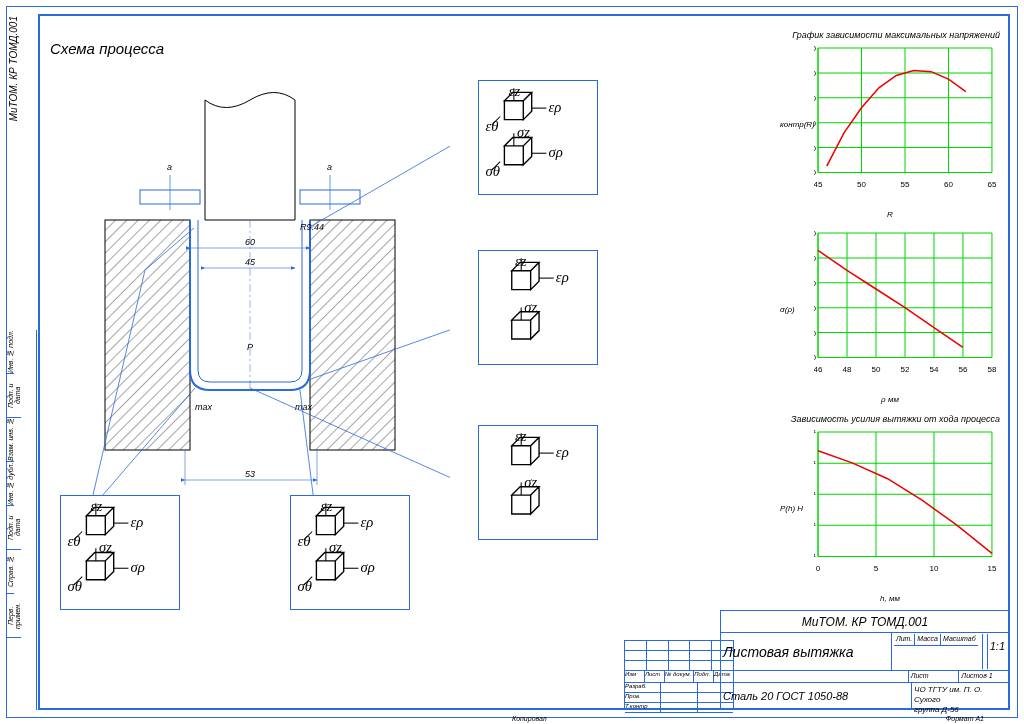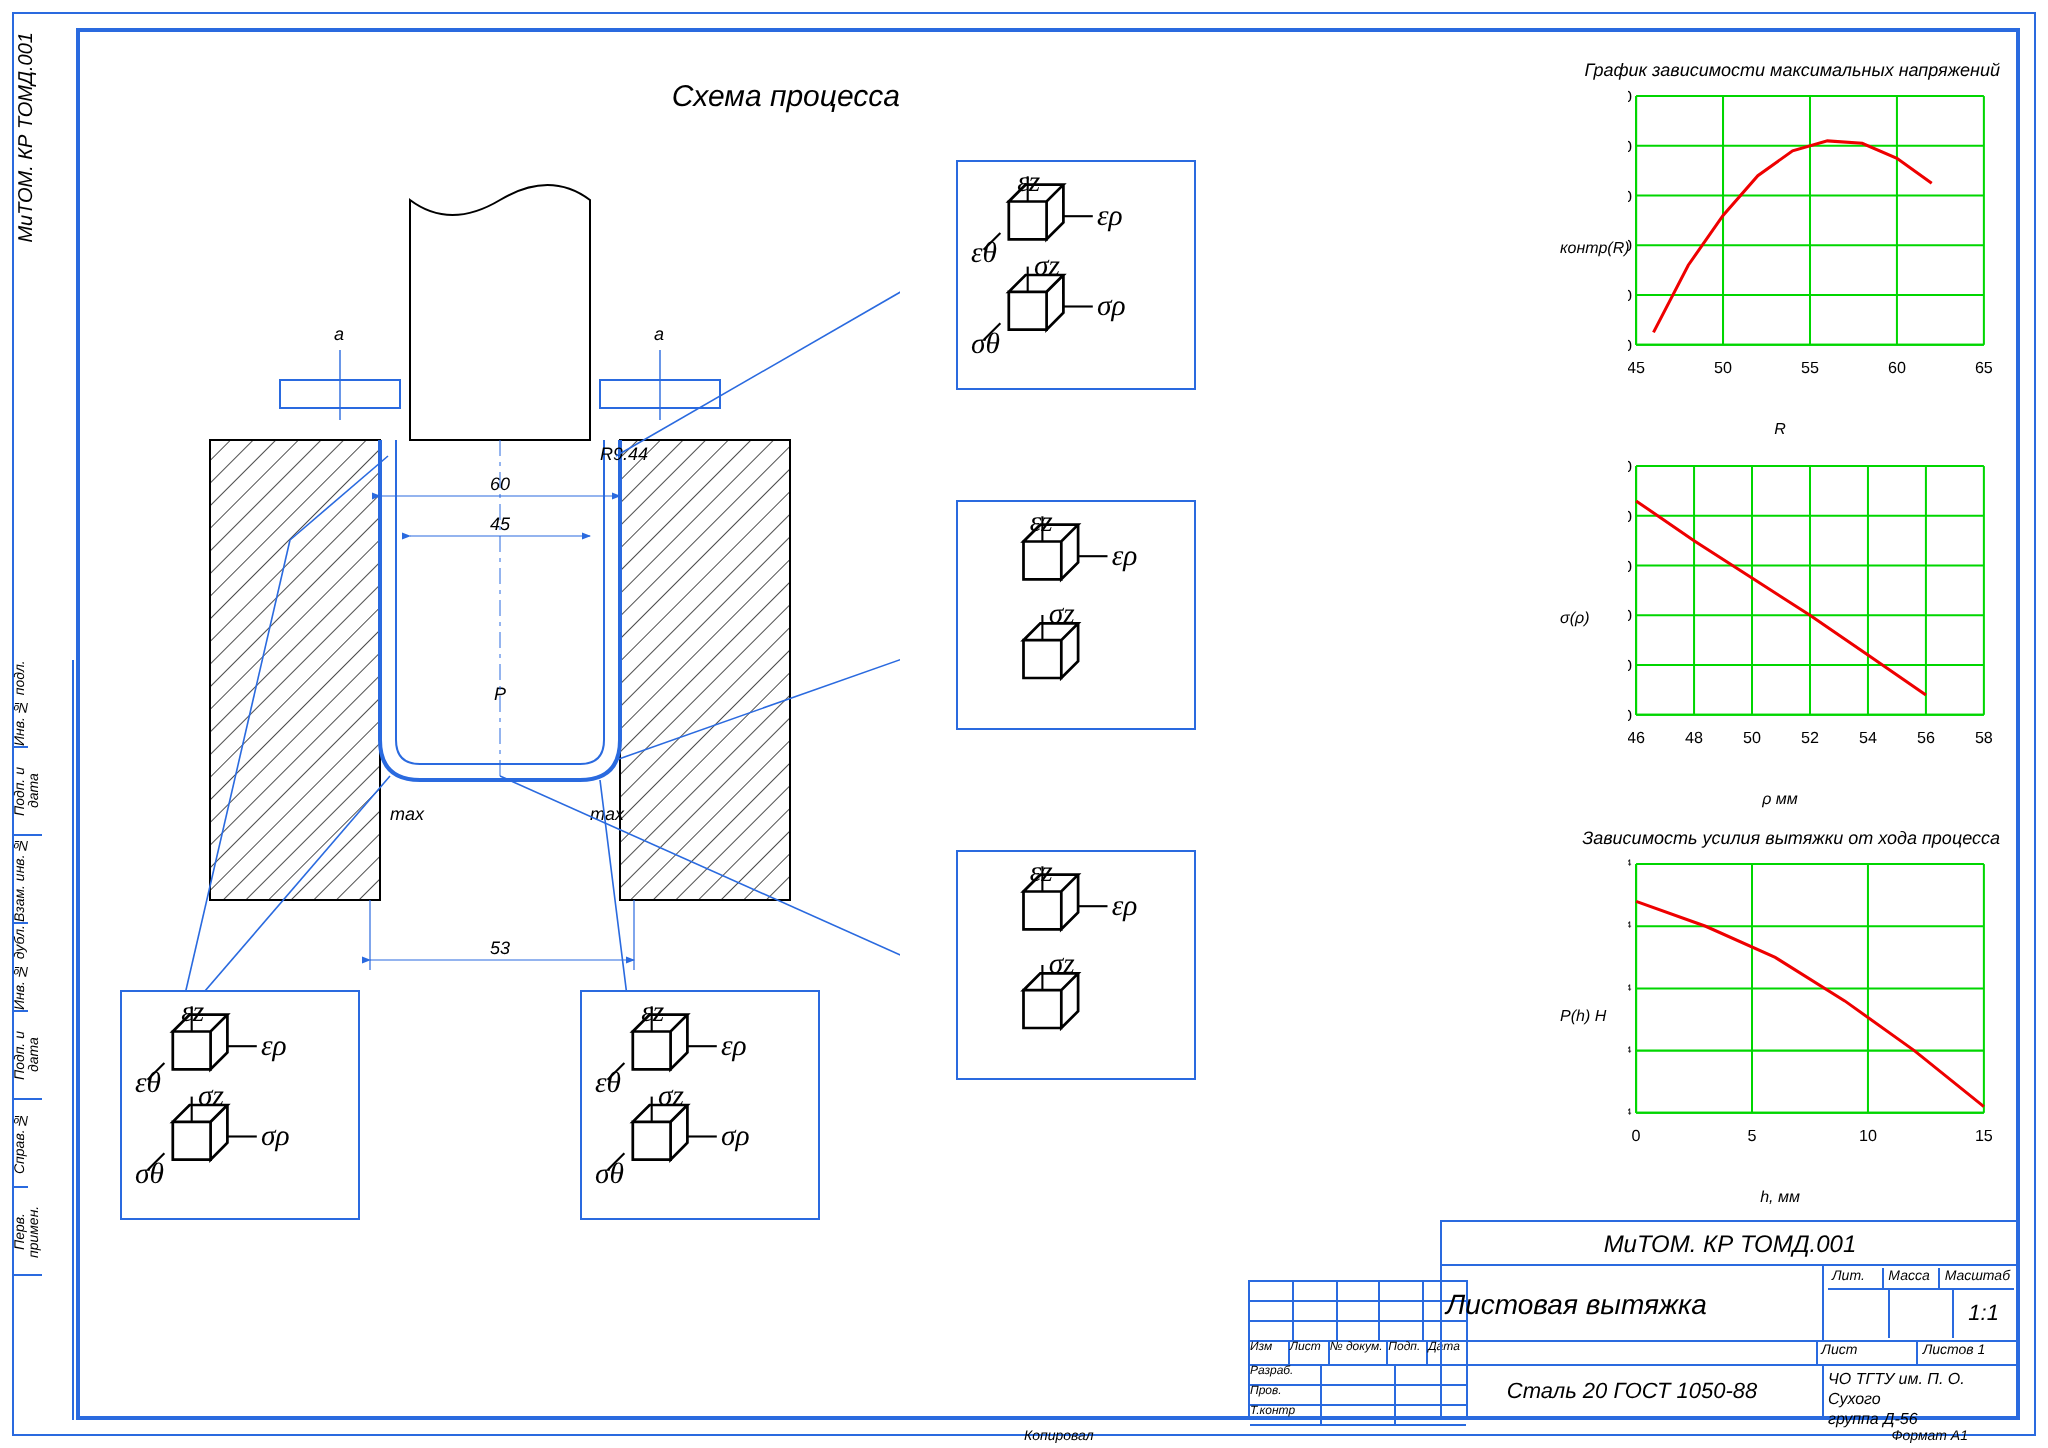--- a/index.html
+++ b/index.html
@@ -46,21 +46,21 @@
     transform: rotate(180deg);
     text-align: center;
   }
 
   
   .schematic {
     position: absolute;
     left: 50px; top: 40px; width: 400px; height: 520px;
   }
   .schematic-title {
-    text-align: right;
+    text-align: left;
     font-size: 15px;
     font-style: italic;
     margin-bottom: 10px;
   }
   .stress-box {
     position: absolute;
     border: 1px solid #2a6adf;
     background: #fff;
     width: 120px; height: 115px;
     padding: 4px;
@@ -433,40 +433,40 @@
       <div class="c"></div>
     </div>
 </div>
 
 <div class="title-block">
   <div class="tb-row" style="height:22px">
     <div class="tb-cell" style="flex:1;text-align:center;font-size:12px;line-height:20px">МиТОМ. КР ТОМД.001</div>
   </div>
   <div class="tb-row" style="height:38px">
     <div class="tb-cell" style="flex:2;text-align:left;font-size:14px;line-height:36px">Листовая вытяжка</div>
-    <div class="tb-cell" style="flex:1;display:flex;flex-direction:column">
+    <div class="tb-cell" style="flex:1;display:flex;flex-direction:row">
       <div style="display:flex;border-bottom:1px solid #2a6adf;height:12px">
         <div class="tb-cell" style="flex:1;font-size:7px">Лит.</div>
         <div class="tb-cell" style="flex:1;font-size:7px">Масса</div>
         <div class="tb-cell" style="flex:1;font-size:7px">Масштаб</div>
       </div>
       <div style="display:flex;flex:1">
         <div class="tb-cell" style="flex:1"></div>
           <div class="tb-cell" style="flex:1"></div>
         <div class="tb-cell" style="flex:1;text-align:center;line-height:22px;font-size:11px">1:1</div>
       </div>
     </div>
   </div>
   <div class="tb-row" style="height:12px">
     <div class="tb-cell" style="flex:2"></div>
     <div class="tb-cell" style="flex:0.5;font-size:7px">Лист</div>
     <div class="tb-cell" style="flex:0.5;font-size:7px"><span>Листов</span>&nbsp;<span>1</span></div>
   </div>
   <div class="tb-row" style="height:26px;border-bottom:none">
-    <div class="tb-cell" style="flex:2;text-align:center;font-size:11px;line-height:24px">Сталь 20 ГОСТ 1050-88</div>
+    <div class="tb-cell" style="flex:2;font-size:11px;line-height:24px">Сталь 20 ГОСТ 1050-88</div>
     <div class="tb-cell" style="flex:1;font-size:8px;line-height:10px;padding-top:2px">
       <div>ЧО ТГТУ им. П. О. Сухого</div>
         <div>группа Д-56</div>
     </div>
   </div>
 </div>
 
 <div style="position:absolute;bottom:2px;left:50%;font-size:7px">Копировал</div>
 <div style="position:absolute;bottom:2px;right:40px;font-size:7px">Формат   А1</div>
 

